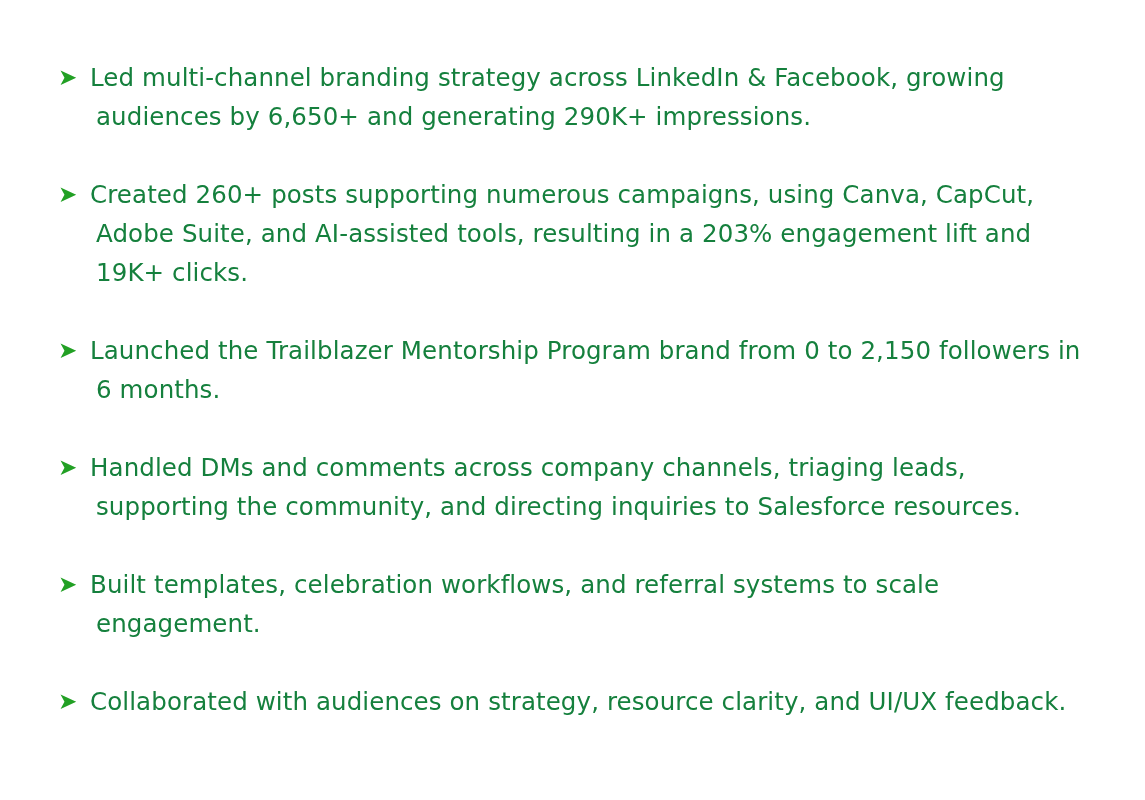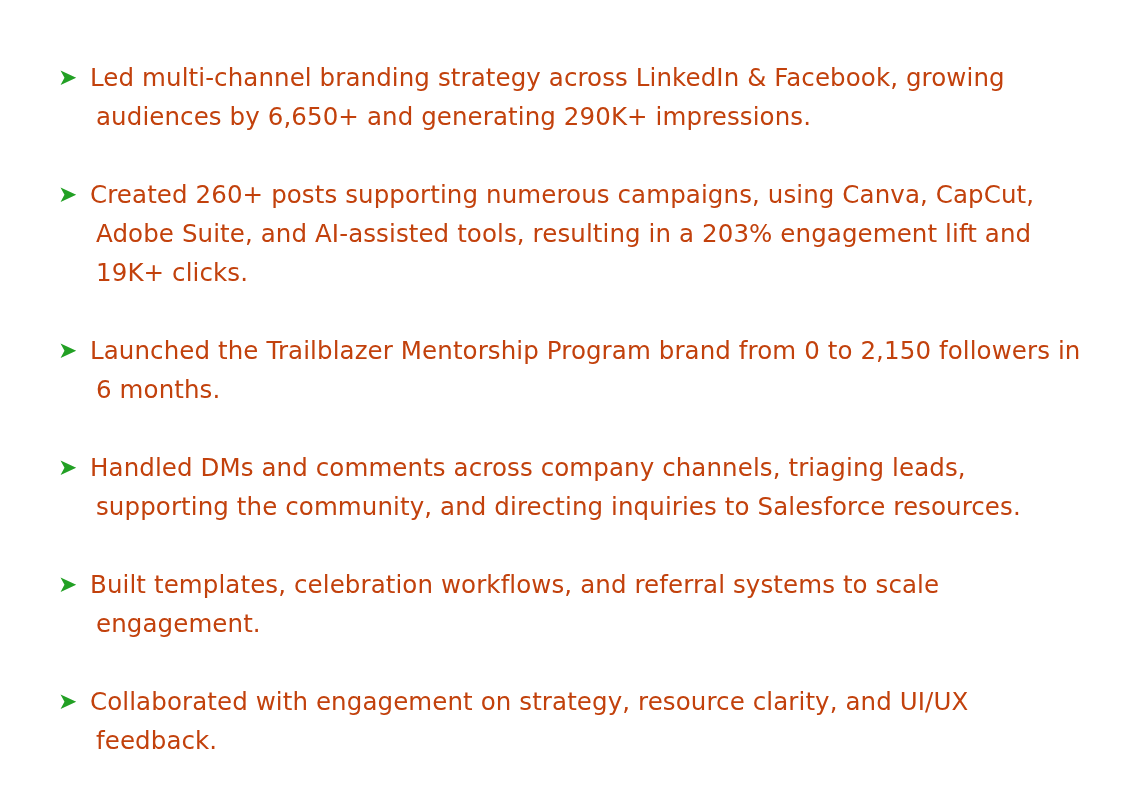--- a/index.html
+++ b/index.html
@@ -40,21 +40,21 @@
     line-height: 39px;
     color: #22a024;
     text-align: left;
     padding-left: 2px;
     font-family: "DejaVu Sans", sans-serif;
   }
   .bullet-text {
     flex: 1 1 auto;
     font-size: 24.5px;
     line-height: 39px;
-    color: #c2410c;
+    color: #15803d;
     letter-spacing: 0.1px;
     max-width: 1000px;
     text-indent: 0;
   }
   .bullet-text.indent-wrap {
     padding-left: 6px;
     text-indent: -6px;
   }
 </style>
 </head>
@@ -77,16 +77,16 @@
     <li class="bullet-item">
       <span class="bullet-marker">➤</span>
       <span class="bullet-text indent-wrap">Handled DMs and comments across company channels, triaging leads, supporting the community, and directing inquiries to Salesforce resources.</span>
     </li>
     <li class="bullet-item">
       <span class="bullet-marker">➤</span>
       <span class="bullet-text indent-wrap">Built templates, celebration workflows, and referral systems to scale engagement.</span>
     </li>
     <li class="bullet-item">
       <span class="bullet-marker">➤</span>
-      <span class="bullet-text indent-wrap">Collaborated with engagement on strategy, resource clarity, and UI/UX feedback.</span>
+      <span class="bullet-text indent-wrap">Collaborated with audiences on strategy, resource clarity, and UI/UX feedback.</span>
     </li>
   </ul>
 </div>
 
 </body></html>

